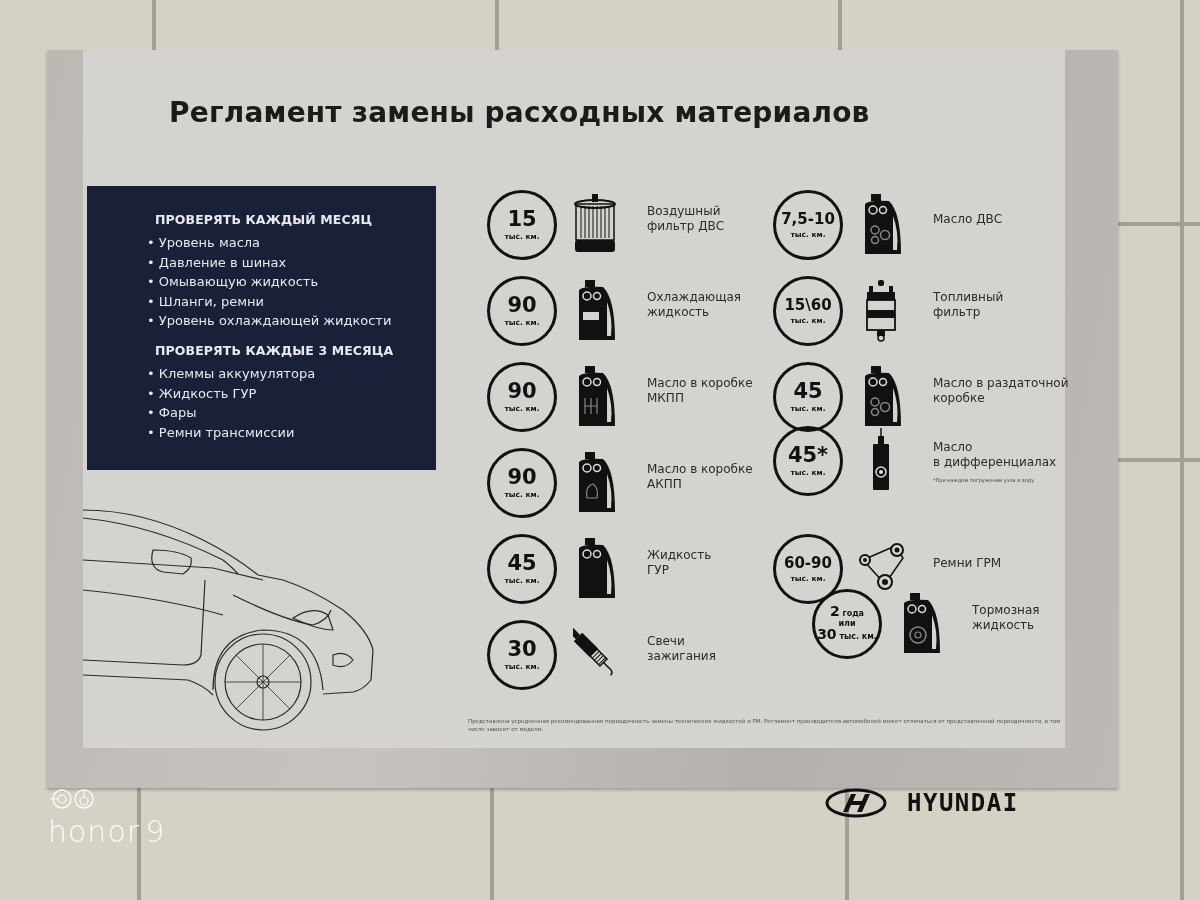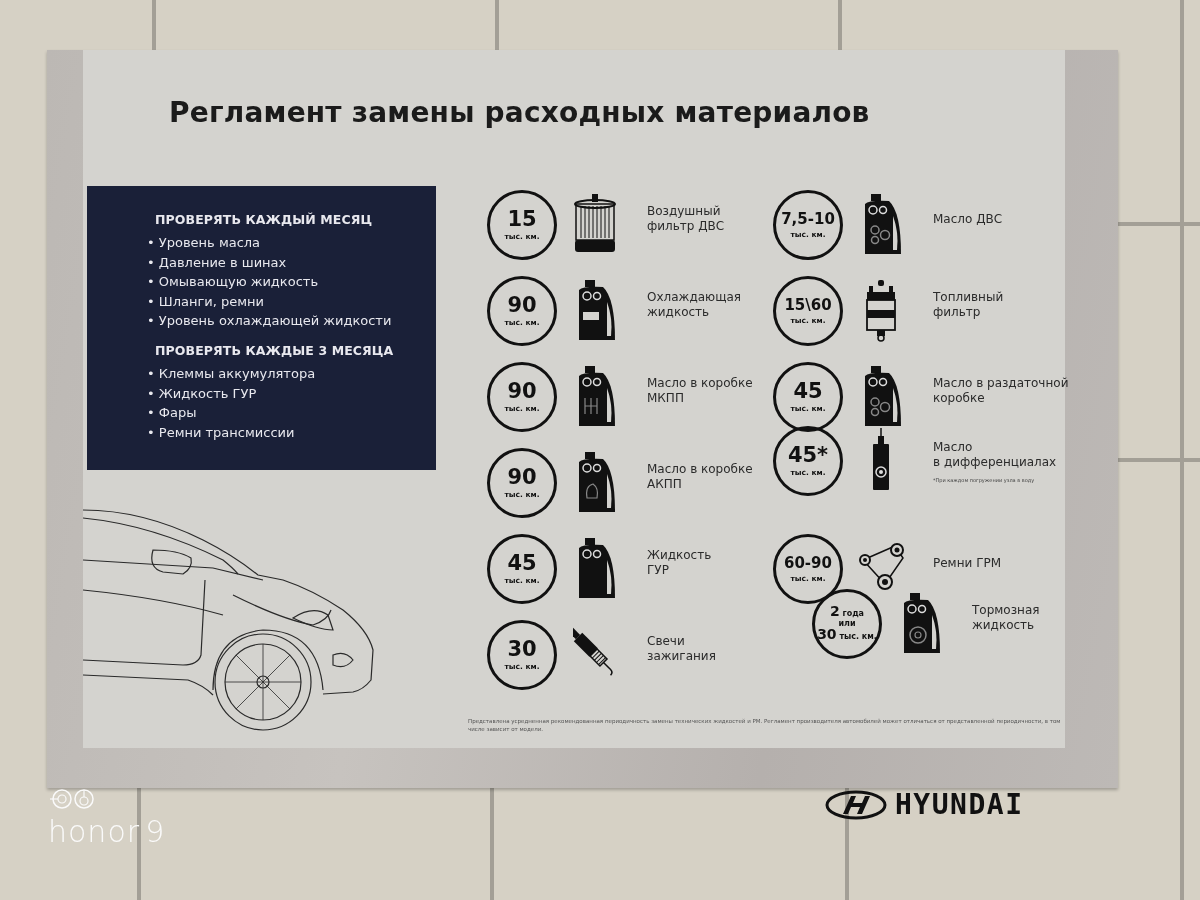--- a/index.html
+++ b/index.html
@@ -59,21 +59,21 @@
       width: 150px;
     }
     .label .note { font-size: 5px; display: block; margin-top: 3px; color: #444; }
     .disclaimer {
       position: absolute; left: 385px; top: 667px; width: 600px;
       font-size: 5.5px; color: #555; line-height: 8px;
     }
     .logo {
       position: absolute; left: 778px; top: 738px; display: flex; align-items: center;
     }
-    .logo .word { font-size: 28px; font-weight: bold; color: #111; letter-spacing: 1.5px; margin-left: 8px; font-family: "DejaVu Sans Mono", monospace;}
+    .logo .word { font-size: 24px; font-weight: bold; color: #111; letter-spacing: 1.5px; margin-left: 20px; font-family: "DejaVu Sans Mono", monospace;}
     .watermark {
       position: absolute; left: 48px; top: 788px; color: #fafafa;
     }
     .watermark .word { font-size: 30px; letter-spacing: 1px; font-family: "DejaVu Sans", sans-serif; font-weight: 300; }
   </style>
 </head>
 <body>
 
 <div class="wall">
   <div class="grout-v" style="left:152px;top:0;height:58px;"></div>

